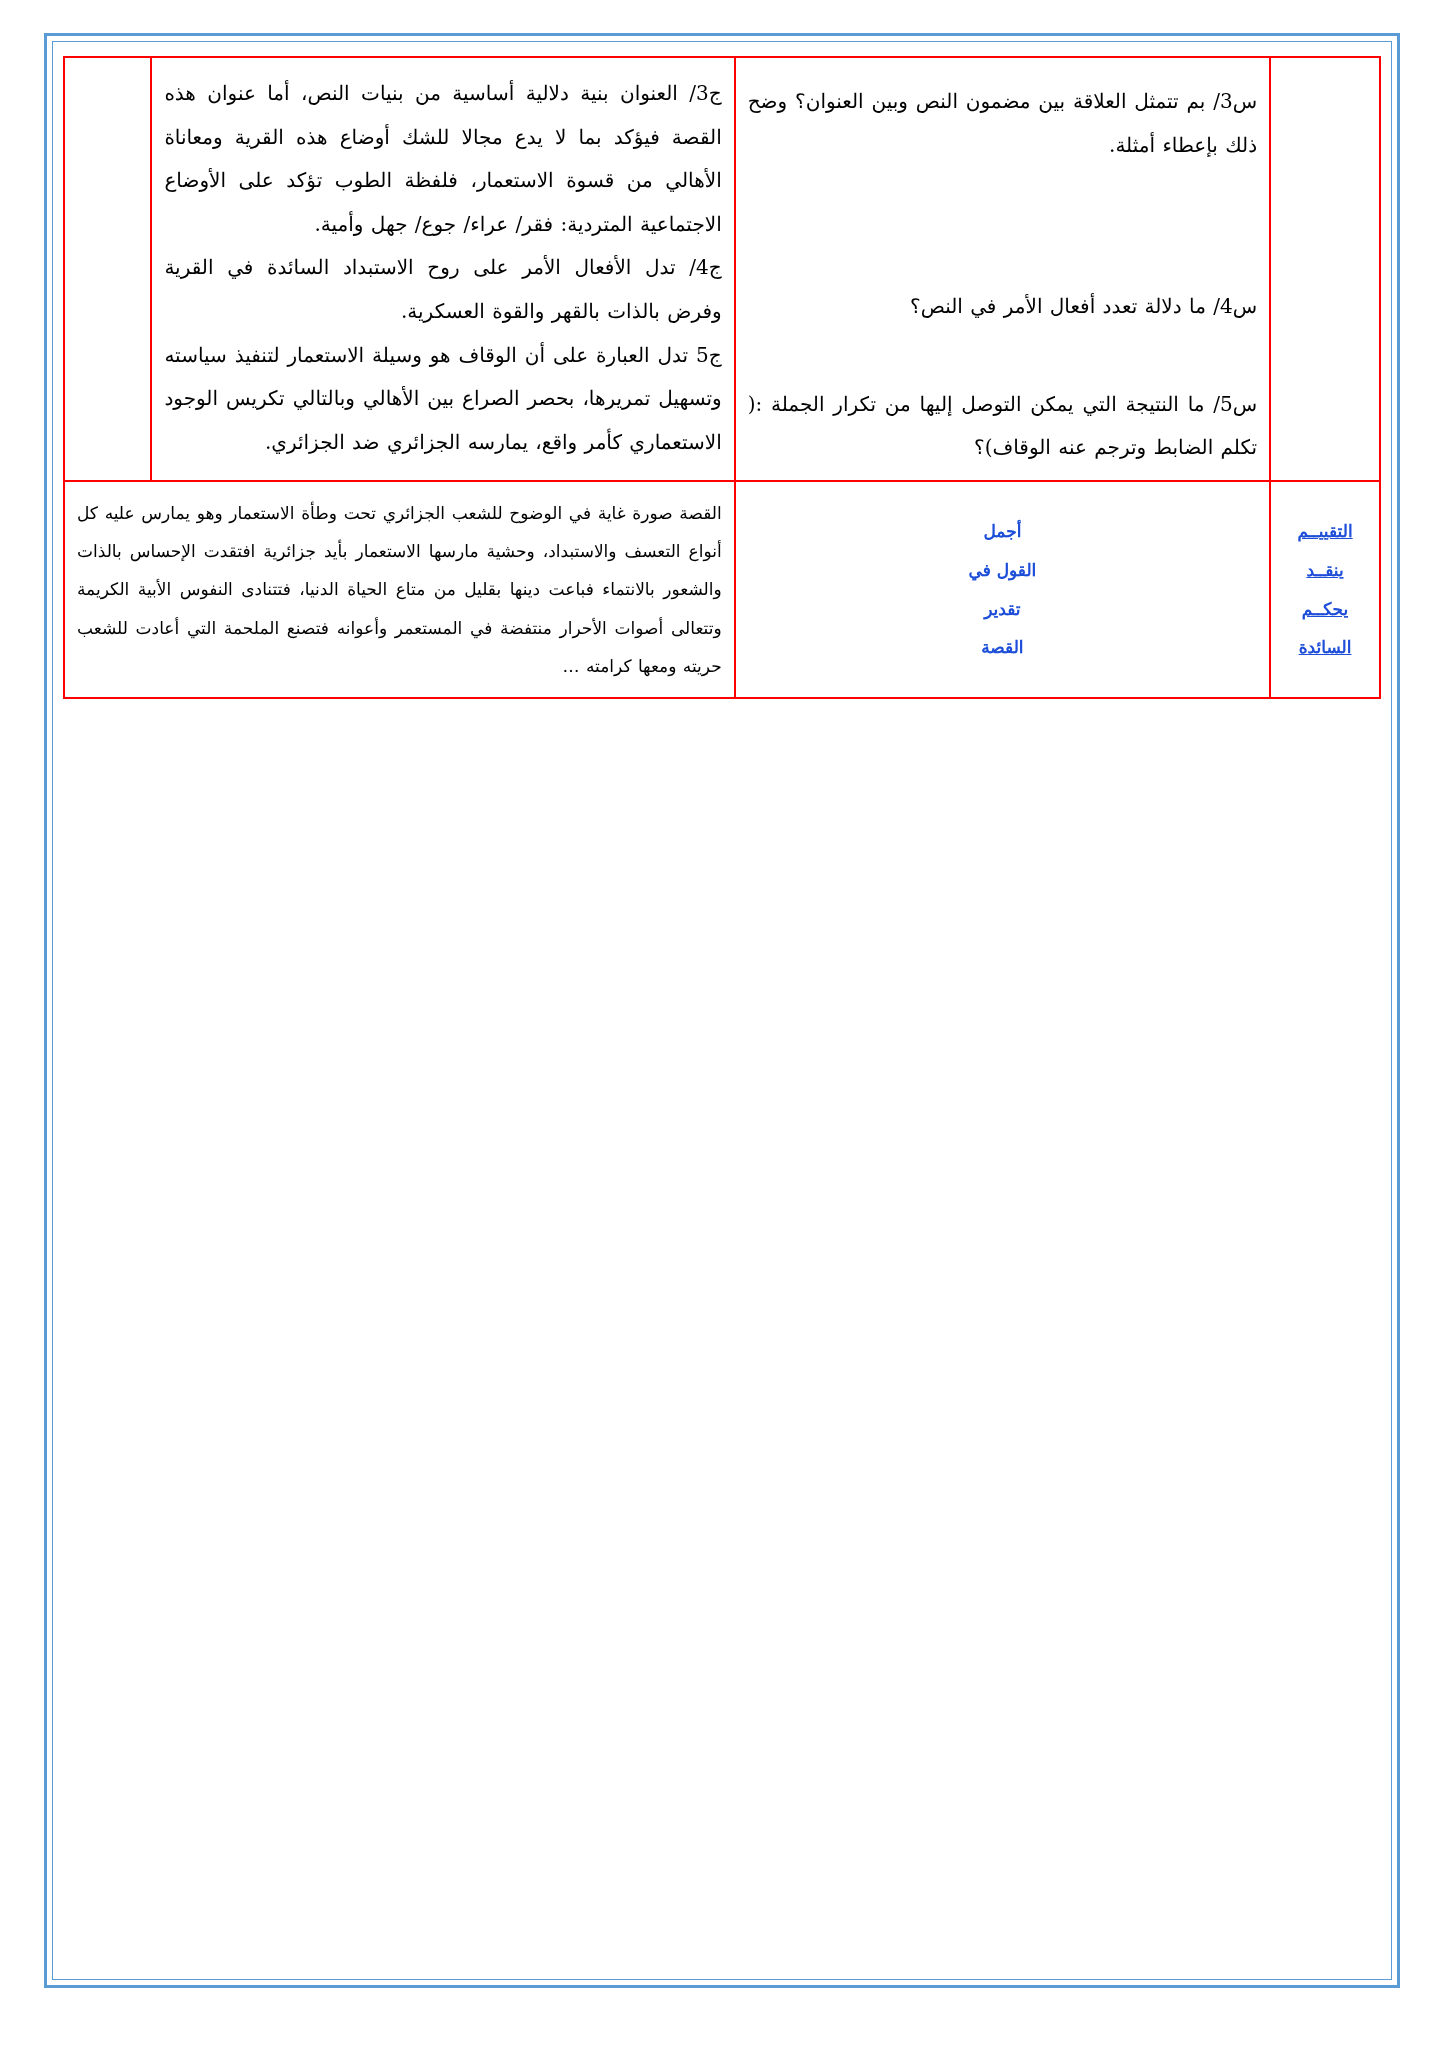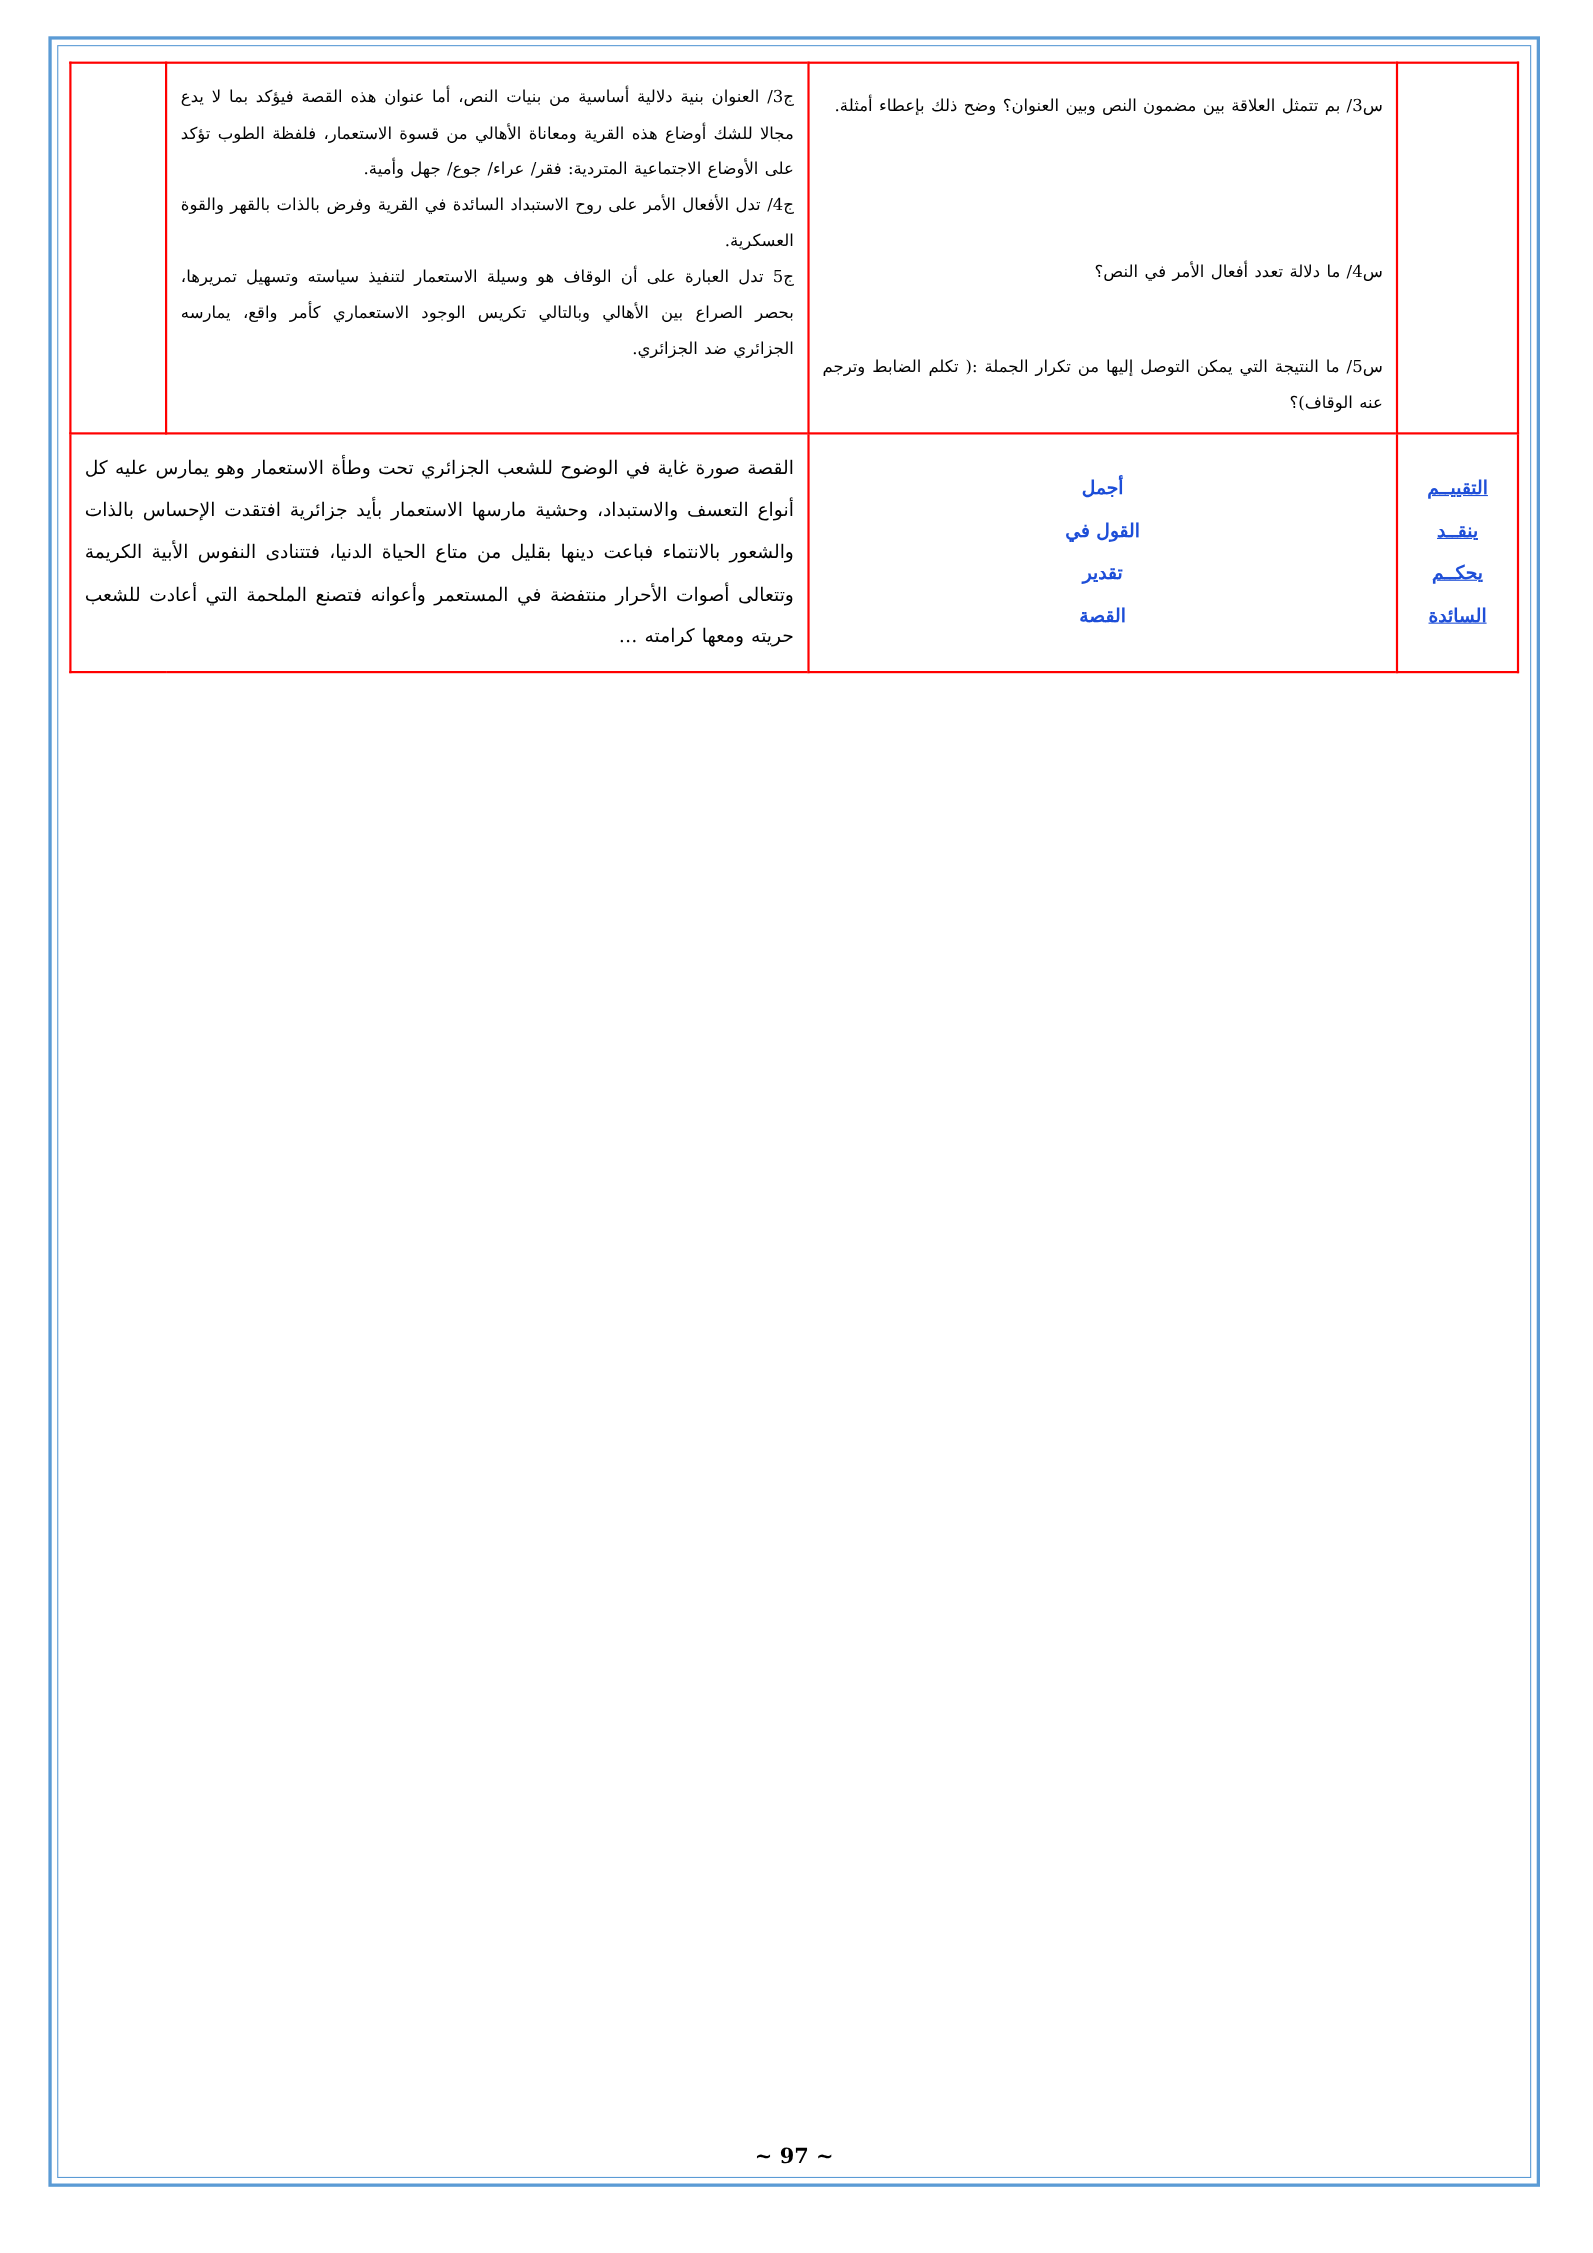--- a/index.html
+++ b/index.html
@@ -56,21 +56,21 @@
   
   .col-eval   { width: 78px;  }
   .col-verb   { width: 84px;  }
   .col-quest  { width: 380px; }
   .col-answer { width: 414px; }
   .col-blank  { width: 62px;  }
 
   
   .qa-text {
     font-family: "DejaVu Serif", "Liberation Serif", serif;
-    font-size: 15px;
+    font-size: 20px;
     line-height: 2.18;
     color: #000000;
     text-align: justify;
     text-justify: inter-word;
     padding: 14px 12px 10px 12px;
     word-spacing: 1px;
   }
   .qa-text p { margin: 0 0 0 0; }
   .qa-text p + p { margin-top: 0; }
 
@@ -169,14 +169,13 @@
             <span>القصة</span>
           </div>
         </td>
         <td class="summary-cell" colspan="2">
           <div class="qa-text">القصة صورة غاية في الوضوح للشعب الجزائري تحت وطأة الاستعمار وهو يمارس عليه كل أنواع التعسف والاستبداد، وحشية مارسها الاستعمار بأيد جزائرية افتقدت الإحساس بالذات والشعور بالانتماء فباعت دينها بقليل من متاع الحياة الدنيا، فتتنادى النفوس الأبية الكريمة وتتعالى أصوات الأحرار منتفضة في المستعمر وأعوانه فتصنع الملحمة التي أعادت للشعب حريته ومعها كرامته …</div>
         </td>
       </tr>
     </tbody>
   </table>
 
-  <div class="page-footer">~ 97 ~</div>
 </div>
 
 </body></html>

